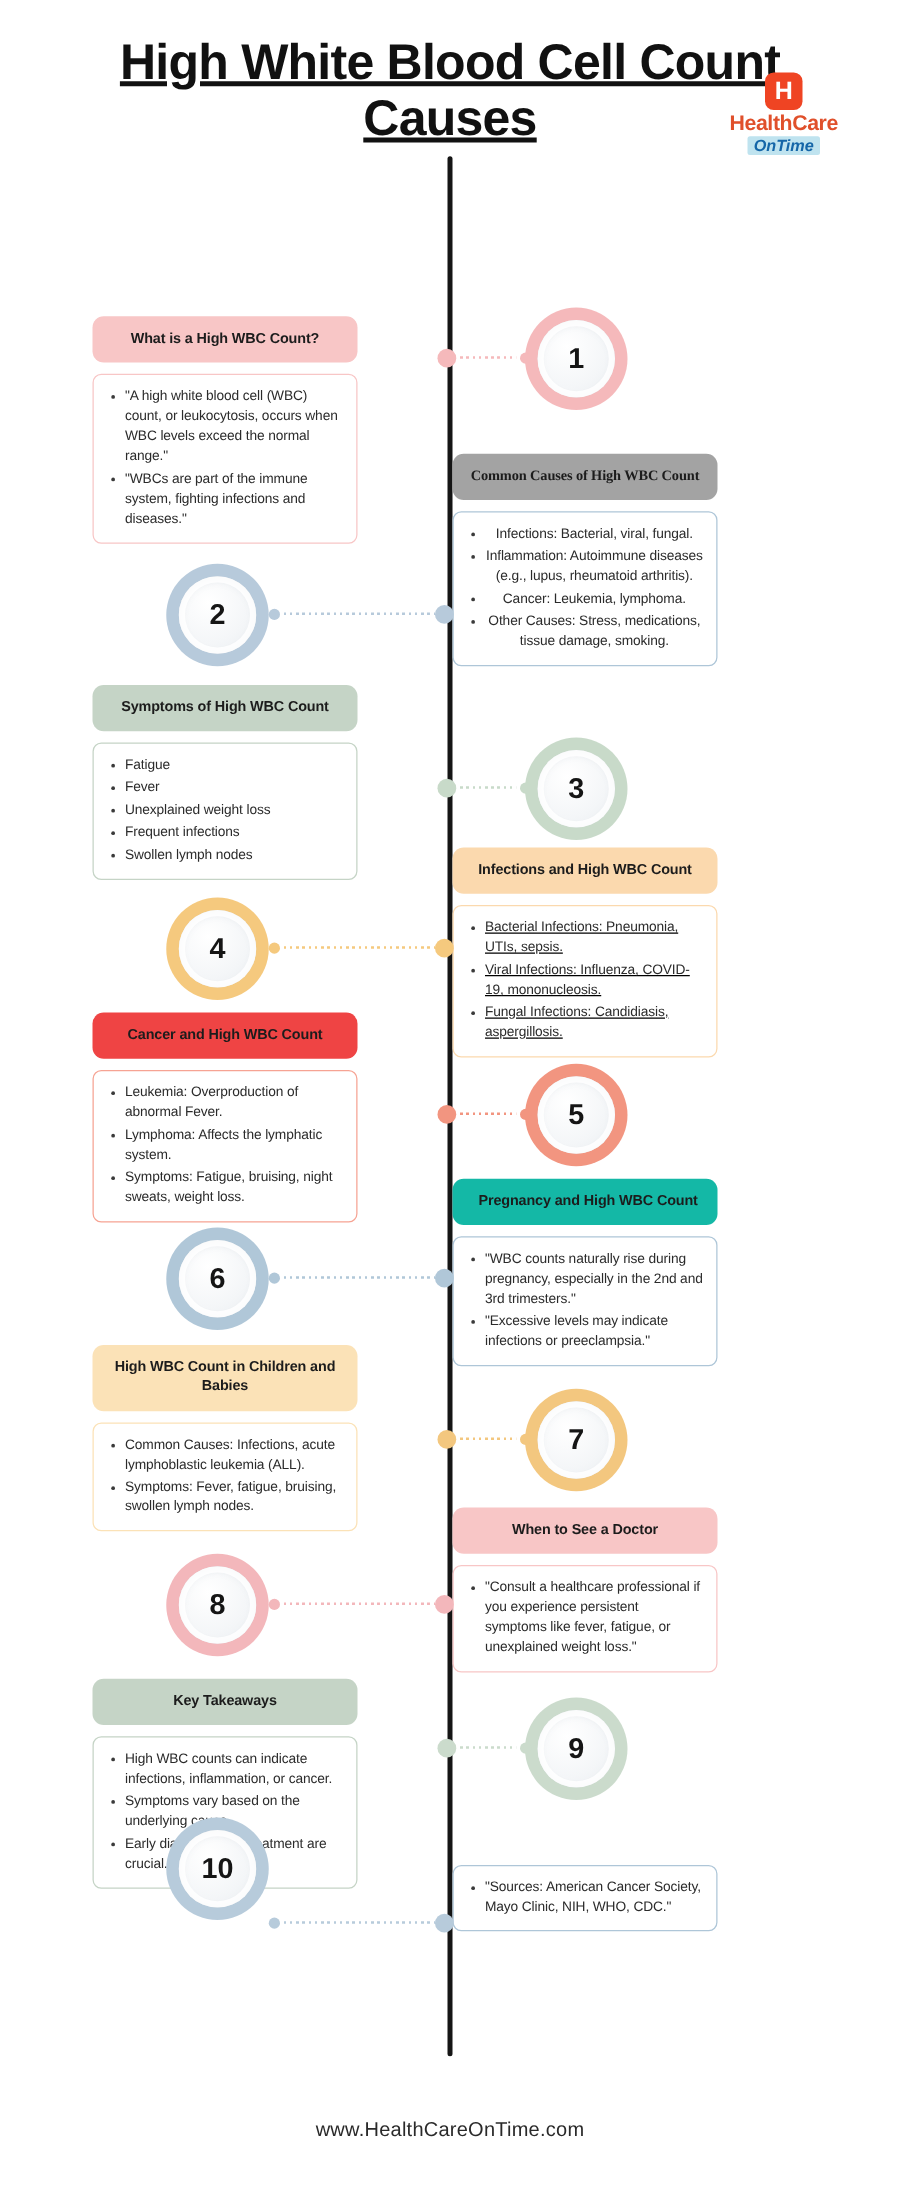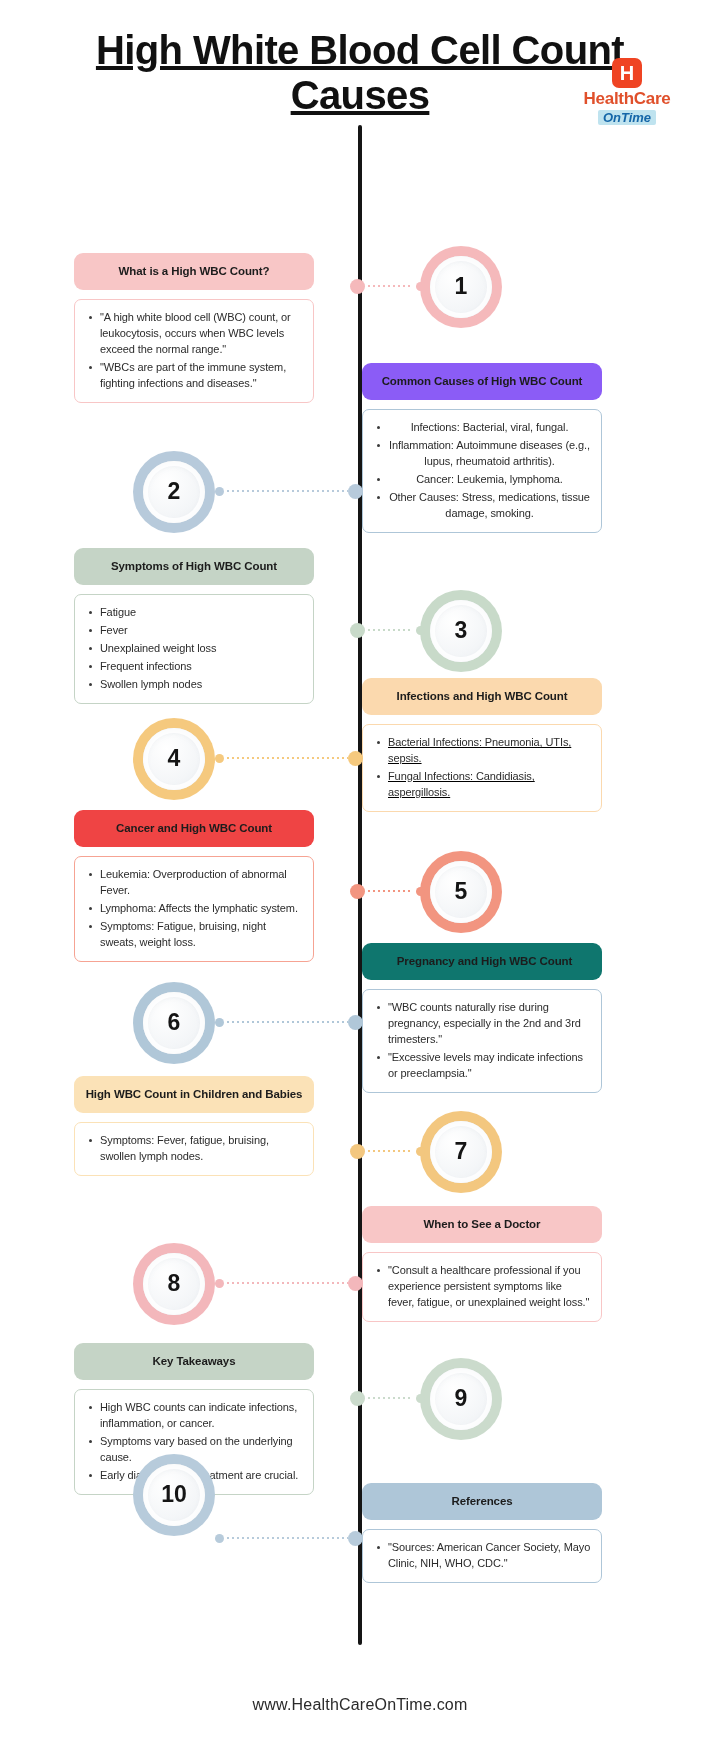--- a/index.html
+++ b/index.html
@@ -84,21 +84,21 @@
 
   .row {
     position: absolute;
     left: 0; right: 0;
     height: 0;
   }
 
   
   .panel {
     position: absolute;
-    width: 240px;
+    width: 212px;
   }
   .panel.left  { left: 74px; }
   .panel.right { left: 362px; }
 
   .pill {
     border-radius: 9px;
     padding: 11px 10px;
     text-align: center;
     font-size: 11.5px;
     font-weight: bold;
@@ -219,21 +219,21 @@
         <div class="badge-inner">1</div>
       </div>
       <div class="conn" style="top: 164px; left: 353px; width: 72px;">
         <div class="dot big" style="background: rgb(245, 185, 187);"></div>
         <div class="dash" style="background-image: repeating-linear-gradient(to right, rgb(245, 185, 187) 0px, rgb(245, 185, 187) 2px, transparent 2px, transparent 5px);"></div>
         <div class="dot" style="background: rgb(245, 185, 187);"></div>
       </div>
     </div>
     <div class="row">
       <div class="panel right" style="top: 245px;">
-        <div class="pill" style="background: #8b5cf6;">Common Causes of High WBC Count</div>
+        <div class="pill" style="background: #a3a3a3; font-family: Liberation Serif, serif;">Common Causes of High WBC Count</div>
         <div class="card" style="border-color: rgb(174, 198, 216); text-align: center;">
           <ul>
             <li>Infections: Bacterial, viral, fungal.</li>
             <li>Inflammation: Autoimmune diseases (e.g., lupus, rheumatoid arthritis).</li>
             <li>Cancer: Leukemia, lymphoma.</li>
             <li>Other Causes: Stress, medications, tissue damage, smoking.</li>
           </ul>
         </div>
       </div>
       <div class="badge left" style="top: 333px; background: radial-gradient(circle, rgb(183, 202, 219) 62%, rgb(183, 202, 219) 100%); box-shadow: rgb(183, 202, 219) 0px 0px 0px 0px;">
@@ -266,20 +266,21 @@
         <div class="dash" style="background-image: repeating-linear-gradient(to right, rgb(200, 218, 201) 0px, rgb(200, 218, 201) 2px, transparent 2px, transparent 5px);"></div>
         <div class="dot" style="background: rgb(200, 218, 201);"></div>
       </div>
     </div>
     <div class="row">
       <div class="panel right" style="top: 560px;">
         <div class="pill" style="background: rgb(251, 217, 174);">Infections and High WBC Count</div>
         <div class="card" style="border-color: rgb(251, 217, 174); text-decoration: underline;">
           <ul>
             <li>Bacterial Infections: Pneumonia, UTIs, sepsis.</li>
+            <li>Viral Infections: Influenza, COVID-19, mononucleosis.</li>
             <li>Fungal Infections: Candidiasis, aspergillosis.</li>
           </ul>
         </div>
       </div>
       <div class="badge left" style="top: 600px; background: radial-gradient(circle, rgb(245, 201, 126) 62%, rgb(245, 201, 126) 100%); box-shadow: rgb(245, 201, 126) 0px 0px 0px 0px;">
         <div class="badge-inner">4</div>
       </div>
       <div class="conn" style="top: 636px; left: 215px; width: 148px;">
         <div class="dot" style="background: rgb(245, 201, 126);"></div>
         <div class="dash" style="background-image: repeating-linear-gradient(to right, rgb(245, 201, 126) 0px, rgb(245, 201, 126) 2px, transparent 2px, transparent 5px);"></div>
@@ -301,21 +302,21 @@
         <div class="badge-inner">5</div>
       </div>
       <div class="conn" style="top: 769px; left: 353px; width: 72px;">
         <div class="dot big" style="background: rgb(242, 149, 128);"></div>
         <div class="dash" style="background-image: repeating-linear-gradient(to right, rgb(242, 149, 128) 0px, rgb(242, 149, 128) 2px, transparent 2px, transparent 5px);"></div>
         <div class="dot" style="background: rgb(242, 149, 128);"></div>
       </div>
     </div>
     <div class="row">
       <div class="panel right" style="top: 825px;">
-        <div class="pill" style="background: #0f766e; padding-left: 15px;">Pregnancy and High WBC Count</div>
+        <div class="pill" style="background: #14b8a6; padding-left: 15px;">Pregnancy and High WBC Count</div>
         <div class="card" style="border-color: rgb(174, 198, 216);">
           <ul>
             <li>"WBC counts naturally rise during pregnancy, especially in the 2nd and 3rd trimesters."</li>
             <li>"Excessive levels may indicate infections or preeclampsia."</li>
           </ul>
         </div>
       </div>
       <div class="badge left" style="top: 864px; background: radial-gradient(circle, rgb(176, 199, 216) 62%, rgb(176, 199, 216) 100%); box-shadow: rgb(176, 199, 216) 0px 0px 0px 0px;">
         <div class="badge-inner">6</div>
       </div>
@@ -323,20 +324,21 @@
         <div class="dot" style="background: rgb(176, 199, 216);"></div>
         <div class="dash" style="background-image: repeating-linear-gradient(to right, rgb(176, 199, 216) 0px, rgb(176, 199, 216) 2px, transparent 2px, transparent 5px);"></div>
         <div class="dot big" style="background: rgb(176, 199, 216);"></div>
       </div>
     </div>
     <div class="row">
       <div class="panel left" style="top: 958px;">
         <div class="pill" style="background: rgb(251, 226, 183);">High WBC Count in Children and Babies</div>
         <div class="card" style="border-color: rgb(251, 226, 183);">
           <ul>
+            <li>Common Causes: Infections, acute lymphoblastic leukemia (ALL).</li>
             <li>Symptoms: Fever, fatigue, bruising, swollen lymph nodes.</li>
           </ul>
         </div>
       </div>
       <div class="badge right" style="top: 993px; background: radial-gradient(circle, rgb(243, 199, 127) 62%, rgb(243, 199, 127) 100%); box-shadow: rgb(243, 199, 127) 0px 0px 0px 0px;">
         <div class="badge-inner">7</div>
       </div>
       <div class="conn" style="top: 1029px; left: 353px; width: 72px;">
         <div class="dot big" style="background: rgb(243, 199, 127);"></div>
         <div class="dash" style="background-image: repeating-linear-gradient(to right, rgb(243, 199, 127) 0px, rgb(243, 199, 127) 2px, transparent 2px, transparent 5px);"></div>
@@ -376,21 +378,20 @@
         <div class="badge-inner">9</div>
       </div>
       <div class="conn" style="top: 1276px; left: 353px; width: 72px;">
         <div class="dot big" style="background: rgb(203, 219, 204);"></div>
         <div class="dash" style="background-image: repeating-linear-gradient(to right, rgb(203, 219, 204) 0px, rgb(203, 219, 204) 2px, transparent 2px, transparent 5px);"></div>
         <div class="dot" style="background: rgb(203, 219, 204);"></div>
       </div>
     </div>
     <div class="row">
       <div class="panel right" style="top: 1365px;">
-        <div class="pill" style="background: rgb(174, 198, 216);">References</div>
         <div class="card" style="border-color: rgb(174, 198, 216);">
           <ul>
             <li>"Sources: American Cancer Society, Mayo Clinic, NIH, WHO, CDC."</li>
           </ul>
         </div>
       </div>
       <div class="badge left" style="top: 1336px; background: radial-gradient(circle, rgb(183, 203, 219) 62%, rgb(183, 203, 219) 100%); box-shadow: rgb(183, 203, 219) 0px 0px 0px 0px;">
         <div class="badge-inner">10</div>
       </div>
       <div class="conn" style="top: 1416px; left: 215px; width: 148px;">

